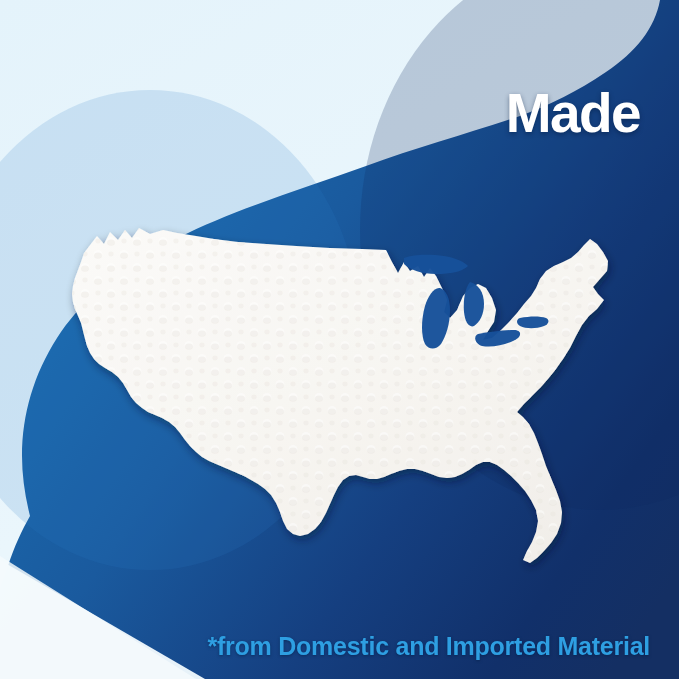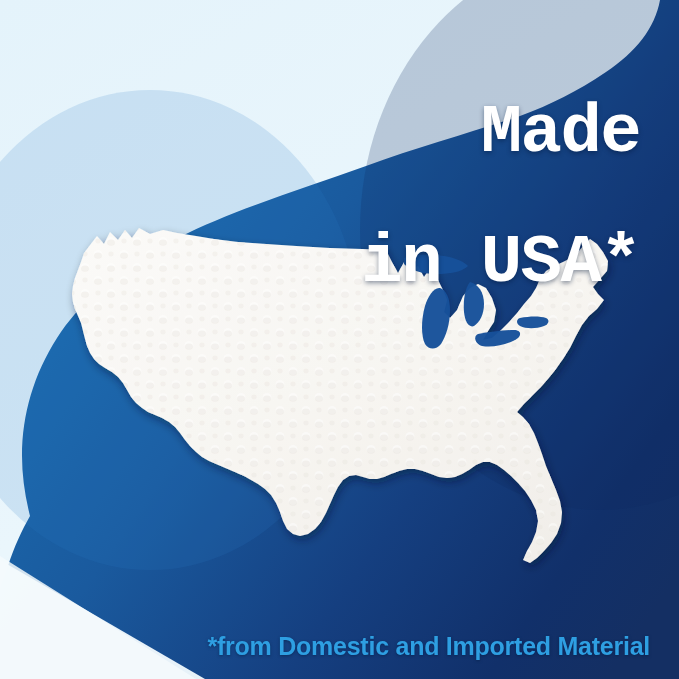--- a/index.html
+++ b/index.html
@@ -31,23 +31,23 @@
     height: 679px;
     pointer-events: none;
   }
   .headline {
     position: absolute;
     right: 39px;
     top: 36px;
     width: 420px;
     text-align: right;
     color: #ffffff;
-    font-family: Liberation Mono, monospace;
+    font-family: Liberation Sans, sans-serif;
     font-weight: bold;
-    font-size: 69px;
+    font-size: 55px;
     line-height: 0.94;
     letter-spacing: -1.6px;
     text-shadow: 0 2px 5px rgba(3,22,56,0.45);
     white-space: pre-line;
   }
   .headline-line {
     display: block;
   }
   .footnote {
     position: absolute;
@@ -189,19 +189,18 @@
       <path d="M 478,334 C 490,332 504,330 514,330 C 520,330 522,334 518,338
                C 510,344 494,348 482,346 C 475,344 473,336 478,334 Z" fill="#17519a" opacity="0.97"></path>
       <path d="M 520,318 C 530,316 540,316 546,318 C 550,320 549,324 544,326
                C 536,329 526,329 520,326 C 516,324 516,319 520,318 Z" fill="#17519a" opacity="0.97"></path>
     </g>
   </svg>
 
   <div class="txt-layer">
     <div class="headline">
       <span class="headline-line">Made</span>
-      <span class="headline-line">in USA*</span>
     </div>
 
     <div class="footnote">*from Domestic and Imported Material</div>
   </div>
 
 </div>
 
 </body></html>

